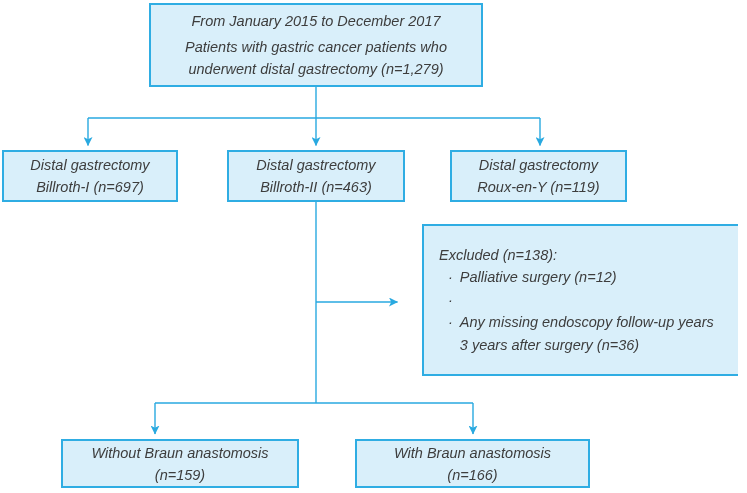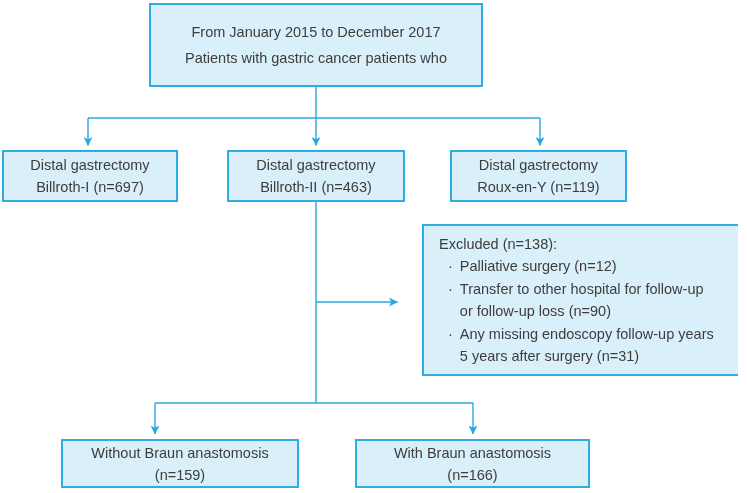--- a/index.html
+++ b/index.html
@@ -12,20 +12,21 @@
   * { margin: 0; padding: 0; box-sizing: border-box; }
   html, body { background: var(--background); }
   body { font-family: "Liberation Sans", sans-serif; color: var(--text); }
 
   .canvas {
     position: relative;
     width: 738px;
     height: 493px;
     background: var(--background);
     overflow: hidden;
+    font-style: italic;
   }
 
   .connectors {
     position: absolute;
     left: 0; top: 0;
     width: 747px; height: 493px;
   }
   .connectors path.line {
     fill: none;
     stroke: var(--connector);
@@ -86,20 +87,21 @@
     <path class="line" d="M316 202 V403"></path>
     <path class="line" d="M316 302 H397.5" marker-end="url(#arrow)"></path>
     <path class="line" d="M155 403 H473"></path>
     <path class="line" d="M155 403 V434" marker-end="url(#arrow)"></path>
     <path class="line" d="M473 403 V434" marker-end="url(#arrow)"></path>
   </svg>
 
   <div class="box box-top">
     <div class="para-gap">From January 2015 to December 2017</div>
     <div>Patients with gastric cancer patients who</div>
+    <div>underwent distal gastrectomy (n=1,279)</div>
   </div>
 
   <div class="box box-billroth1">
     <div>Distal gastrectomy</div>
     <div>Billroth-I (n=697)</div>
   </div>
 
   <div class="box box-billroth2">
     <div>Distal gastrectomy</div>
     <div>Billroth-II (n=463)</div>
@@ -115,31 +117,27 @@
 
     <div class="excl-item">
       <span class="excl-bullet">·</span>
       <div>
         <div>Palliative surgery (n=12)</div>
       </div>
     </div>
 
     <div class="excl-item">
       <span class="excl-bullet">·</span>
-      <div>
-        <div>Transfer to other hospital for follow-up</div>
-        <div>or follow-up loss (n=90)</div>
-      </div>
     </div>
 
     <div class="excl-item">
       <span class="excl-bullet">·</span>
       <div>
         <div>Any missing endoscopy follow-up years</div>
-        <div>5 years after surgery (n=31)</div>
+        <div>3 years after surgery (n=36)</div>
       </div>
     </div>
   </div>
 
   <div class="box box-nobraun">
     <div>Without Braun anastomosis</div>
     <div>(n=159)</div>
   </div>
 
   <div class="box box-braun">

